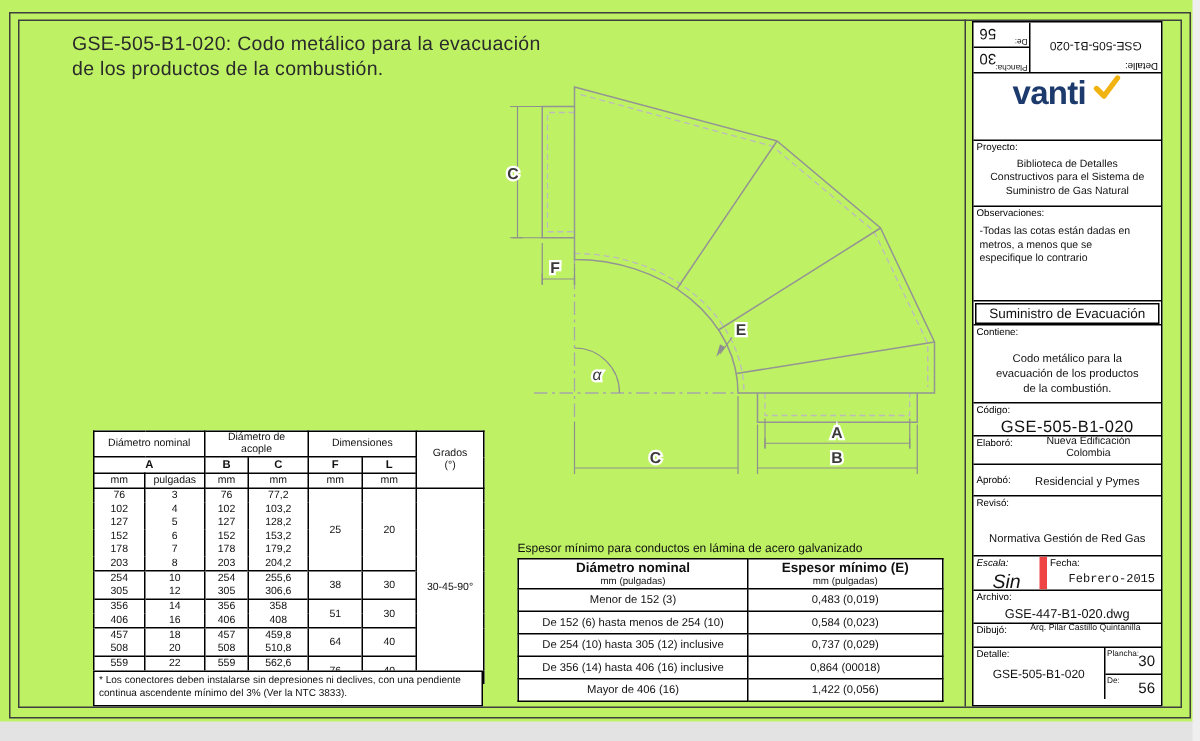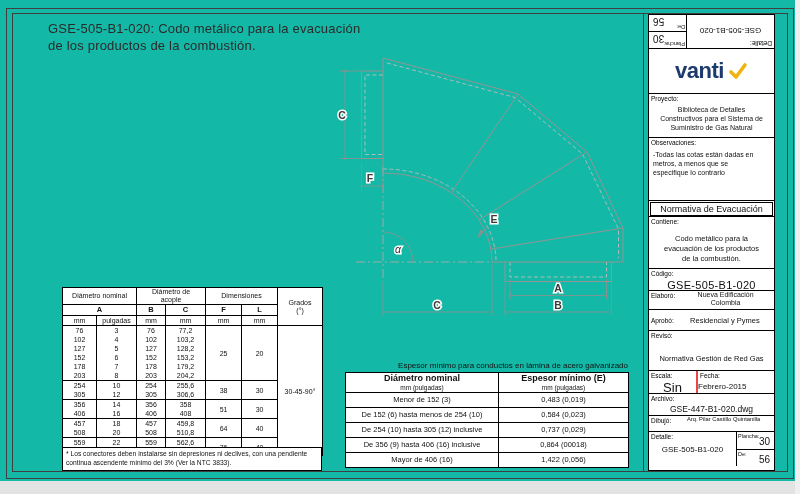--- a/index.html
+++ b/index.html
@@ -1,16 +1,16 @@
 <!DOCTYPE html>
 <html><head>
 <meta charset="utf-8">
 <style>
   html,body{margin:0;padding:0;background:#ffffff;}
-  #page{position:relative;width:800px;height:494px;background:#14b8a6;overflow:hidden;
+  #page{position:relative;width:800px;height:494px;background:#bef264;overflow:hidden;
         font-family:"Liberation Sans", sans-serif;color:#111;}
   .edge-bottom{position:absolute;left:0;top:481px;width:800px;height:13px;background:#e3e3e3;}
   .edge-right{position:absolute;left:795px;top:0;width:5px;height:494px;background:#efefef;}
   .frame-outer{position:absolute;left:6px;top:8px;width:786px;height:469px;border:1px solid #3f3f3f;}
   .frame-inner{position:absolute;left:12px;top:13px;width:774px;height:457px;border:1px solid #3f3f3f;}
   .divider-v{position:absolute;left:643px;top:13px;width:0;height:458px;border-left:1px solid #3f3f3f;}
 
   .main-title{position:absolute;left:48px;top:20px;font-size:13px;line-height:17px;
               color:#2a2a2a;font-weight:500;letter-spacing:.2px;white-space:pre-line;}
 
@@ -29,21 +29,21 @@
   .dimtable tr.units th{height:9px;}
   .dimtable td{border-left:1px solid #000;border-right:1px solid #000;padding:0;
                text-align:center;height:9px;line-height:9px;}
   .dimtable tr.gs td{border-top:1px solid #000;}
   .dimtable td.grados{font-size:7px;}
   .gradh{white-space:pre-line;}
   .footnote{position:absolute;left:62px;top:447px;width:252px;height:18px;border:1px solid #000;
             font-size:6.7px;line-height:1.3;padding:2px 3px;background:#fff;}
 
   
-  .esp-title{position:absolute;left:345px;top:361px;width:283px;text-align:right;font-size:8px;color:#111;}
+  .esp-title{position:absolute;left:345px;top:361px;width:283px;text-align:left;font-size:8px;color:#111;}
   .esptable{position:absolute;left:345px;top:372px;width:283px;border-collapse:collapse;
             table-layout:fixed;font-size:7.5px;background:#fff;}
   .esptable th,.esptable td{border:1px solid #000;padding:0;text-align:center;}
   .esptable th .h1{font-size:9px;font-weight:700;line-height:11px;}
   .esptable th .h2{font-size:6.5px;font-weight:400;line-height:8px;}
   .esptable td{height:14px;line-height:14px;}
 
   
   .titleblock{position:absolute;left:648px;top:14px;width:127px;height:457px;
               border:1px solid #000;box-sizing:border-box;background:#fff;}
@@ -55,38 +55,38 @@
   .corner-rot{width:100%;height:100%;transform:rotate(180deg);}
   .detgrid{display:flex;width:100%;height:100%;}
   .det-left{flex:0 0 88px;border-right:1px solid #000;box-sizing:border-box;}
   .det-val{text-align:center;font-size:8px;margin-top:4px;}
   .det-right{flex:1;display:flex;flex-direction:column;}
   .det-cell{flex:1;box-sizing:border-box;position:relative;}
   .det-cell:first-child{border-bottom:1px solid #000;}
   .lbl-tiny{position:absolute;left:1px;top:1px;font-size:5.5px;}
   .det-num{position:absolute;right:4px;top:4px;font-size:10px;}
 
-  .logo-wrap{display:flex;align-items:center;justify-content:center;height:100%;gap:4px;}
+  .logo-wrap{display:flex;justify-content:center;height:100%;gap:4px;}
   .vanti-word{font-size:22px;font-weight:700;color:#1d3a6d;letter-spacing:-.5px;}
 
   .sub-box{margin:1px;border:1px solid #000;height:12px;text-align:center;font-size:9px;line-height:12px;}
   .proy-text{font-size:7px;line-height:9px;text-align:center;margin-top:2px;padding:0 2px;}
   .obs-text{font-size:7px;line-height:9px;text-align:left;margin-top:3px;padding:0 4px;}
   .cont-text{font-size:7.5px;line-height:10px;text-align:center;margin-top:8px;padding:0 6px;}
   .cod-val{font-size:11px;text-align:center;margin-top:1px;letter-spacing:.3px;}
   .elab-val{font-size:7px;line-height:8px;text-align:center;}
   .rev-val{font-size:7.5px;text-align:center;margin-top:14px;}
   .apr-row{display:flex;align-items:center;height:100%;}
   .apr-val{font-size:7.5px;flex:1;text-align:center;}
   .ef-grid{display:flex;height:100%;}
   .ef-cell{box-sizing:border-box;position:relative;height:100%;}
-  .ef-cell.esc{flex:0 0 49px;border-right:2px solid #ef4444;}
+  .ef-cell.esc{flex:0 0 49px;border-right:5px solid #ef4444;font-style:italic;}
   .ef-cell.fec{flex:1;}
   .esc-val{font-size:13px;text-align:center;margin-top:0px;}
-  .fec-val{font-size:8px;padding-right:4px;margin-top:2px;}
+  .fec-val{font-size:8px;text-align:right;padding-right:4px;margin-top:2px;font-family:Liberation Mono, monospace;}
   .arch-val{font-size:8.5px;text-align:center;margin-top:1px;}
   .dib-val{font-size:5.8px;text-align:center;margin-top:0px;}
 </style>
 </head>
 <body>
 
 <div id="page">
   <div class="edge-bottom"></div>
   <div class="edge-right"></div>
   <div class="frame-outer"></div>
@@ -313,21 +313,21 @@
         </tr>
         <tr>
           <td>De 152 (6) hasta menos de 254 (10)</td>
           <td>0,584 (0,023)</td>
         </tr>
         <tr>
           <td>De 254 (10) hasta 305 (12) inclusive</td>
           <td>0,737 (0,029)</td>
         </tr>
         <tr>
-          <td>De 356 (9) hasta 406 (16) inclusive</td>
+          <td>De 356 (14) hasta 406 (16) inclusive</td>
           <td>0,864 (00018)</td>
         </tr>
         <tr>
           <td>Mayor de 406 (16)</td>
           <td>1,422 (0,056)</td>
         </tr>
       </tbody>
   </table>
 
   <div class="titleblock">
@@ -370,21 +370,21 @@
     </div>
 
     <div class="tb-sec" style="height:63px">
       <div class="lbl">Observaciones:</div>
       <div class="obs-text preline">-Todas las cotas están dadas en
 metros, a menos que se
 especifique lo contrario</div>
     </div>
 
     <div class="tb-sec" style="height:16px">
-      <div class="sub-box">Normativa de Evacuación</div>
+      <div class="sub-box">Suministro de Evacuación</div>
     </div>
 
     <div class="tb-sec" style="height:52px">
       <div class="lbl">Contiene:</div>
       <div class="cont-text preline">Codo metálico para la
 evacuación de los productos
 de la combustión.</div>
     </div>
 
     <div class="tb-sec" style="height:22px">

